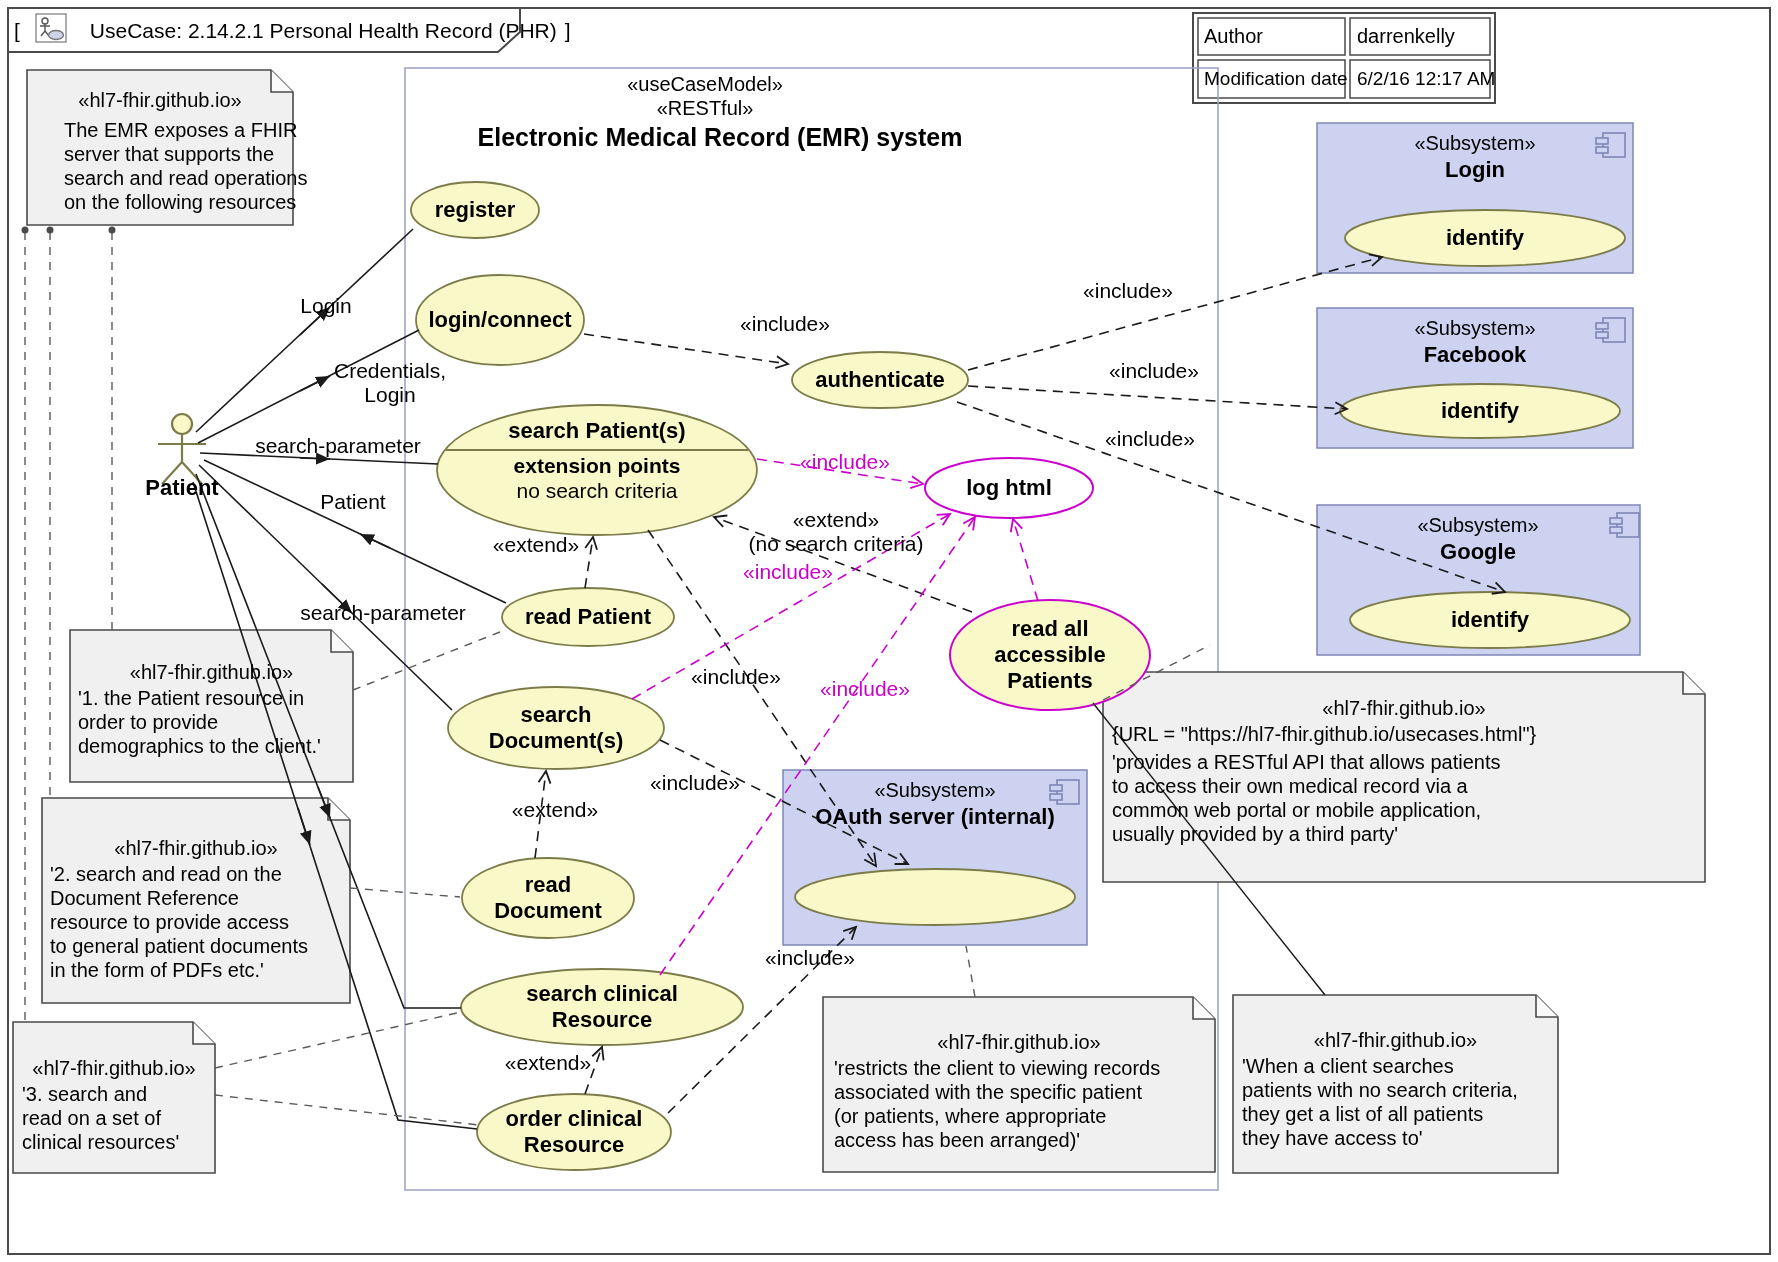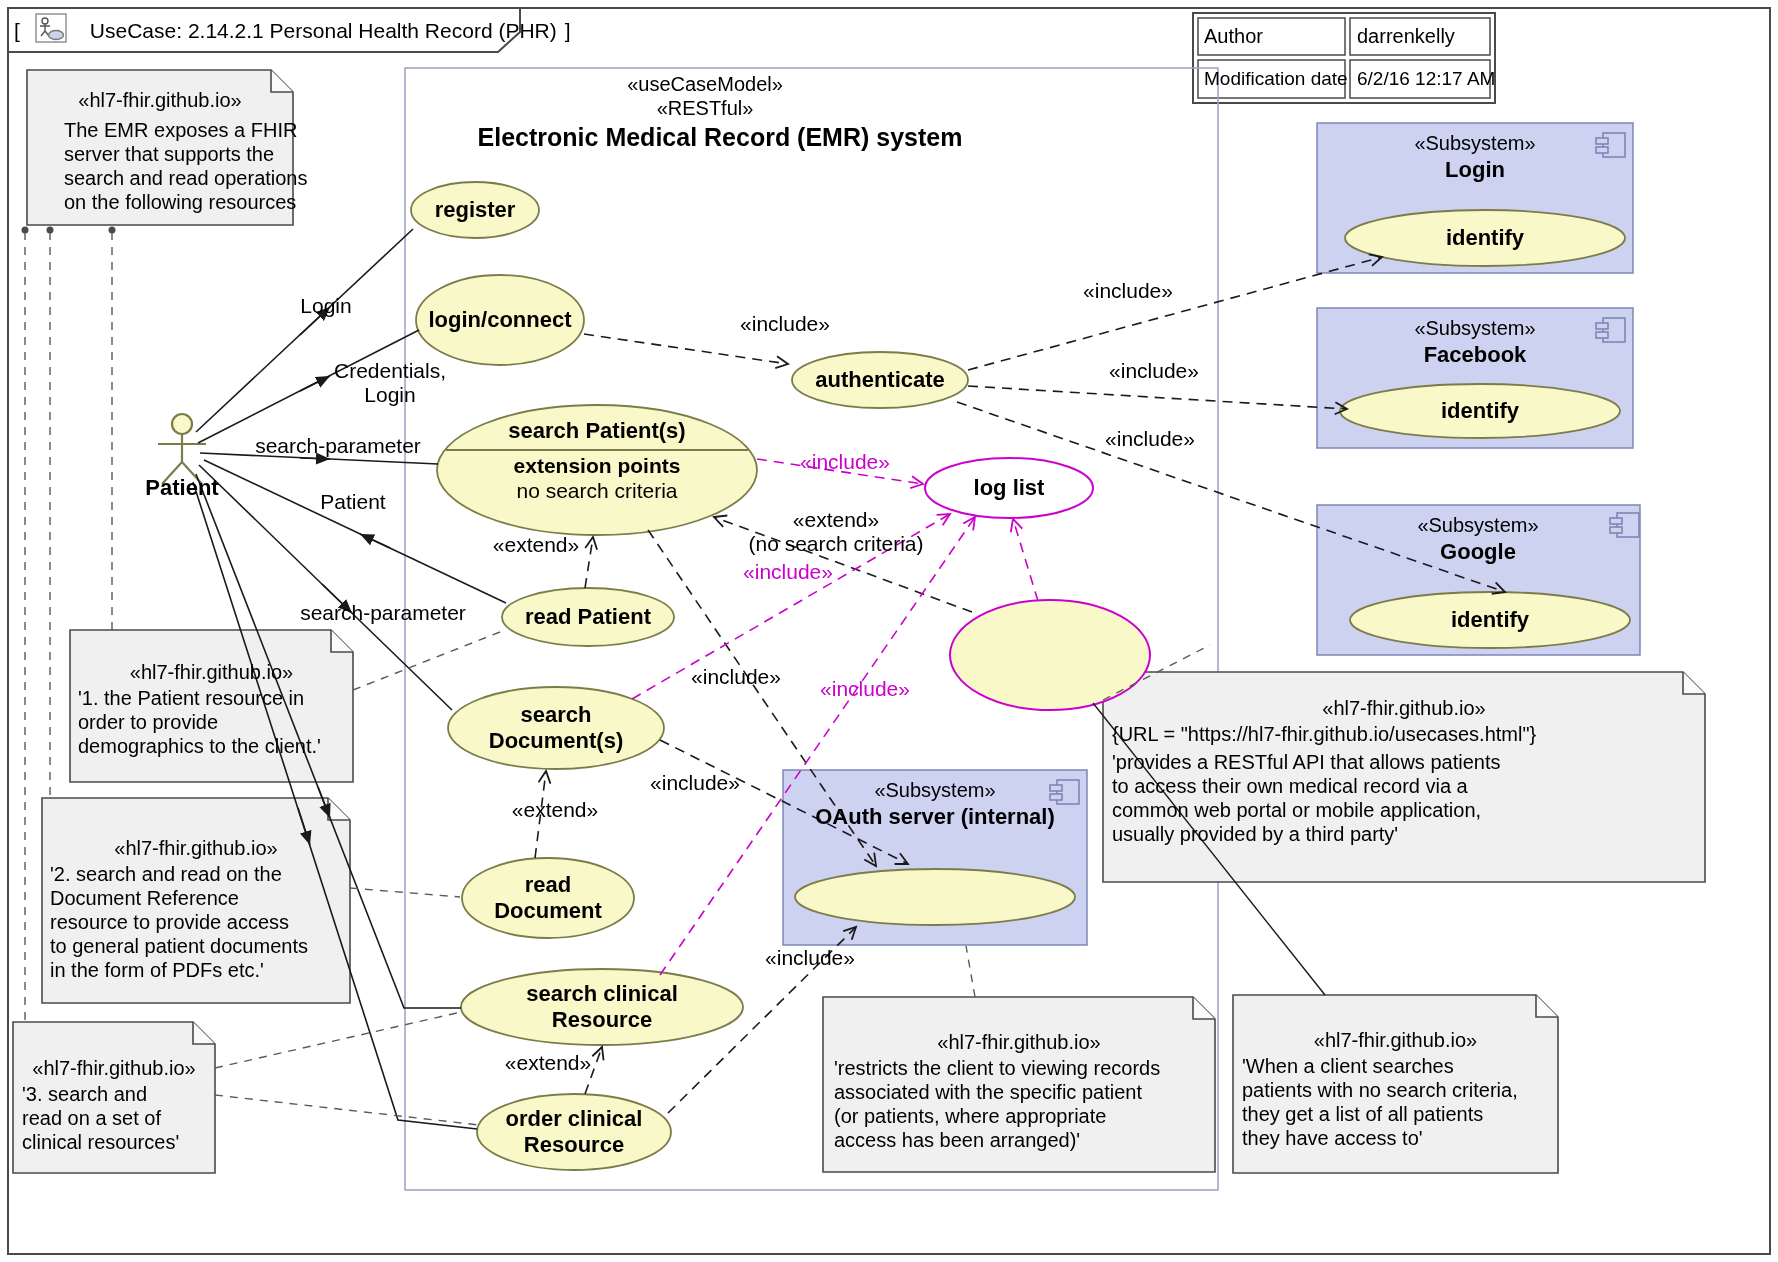--- a/index.html
+++ b/index.html
@@ -208,21 +208,24 @@
 <div class="lbl s22 b cen" style="left:502px;top:588px;width:172px;height:58px;">read Patient</div>
 <div class="lbl s22 b cen" style="left:448px;top:687px;width:216px;height:82px;">search
 Document(s)</div>
 <div class="lbl s22 b cen" style="left:462px;top:858px;width:172px;height:80px;">read
 Document</div>
 <div class="lbl s22 b cen" style="left:461px;top:969px;width:282px;height:76px;">search clinical
 Resource</div>
 <div class="lbl s22 b cen" style="left:477px;top:1094px;width:194px;height:76px;">order clinical
 Resource</div>
 <div class="lbl s22 b cen" style="left:792px;top:352px;width:176px;height:56px;">authenticate</div>
-<div class="lbl s22 b cen" style="left:925px;top:458px;width:168px;height:60px;">log list</div>
+<div class="lbl s22 b cen" style="left:925px;top:458px;width:168px;height:60px;">log html</div>
+<div class="lbl s22 b cen" style="left:950px;top:600px;width:200px;height:110px;">read all
+accessible
+Patients</div>
 <div class="lbl s22 b cen" style="left:1345px;top:210px;width:280px;height:56px;">identify</div>
 <div class="lbl s22 b cen" style="left:1340px;top:384px;width:280px;height:54px;">identify</div>
 <div class="lbl s22 b cen" style="left:1350px;top:592px;width:280px;height:56px;">identify</div>
 
 <div class="lbl s20 cen" style="left:1325px;top:131px;width:300px;">«Subsystem»</div>
 <div class="lbl s22 b cen" style="left:1325px;top:157px;width:300px;">Login</div>
 <div class="lbl s20 cen" style="left:1325px;top:316px;width:300px;">«Subsystem»</div>
 <div class="lbl s22 b cen" style="left:1325px;top:342px;width:300px;">Facebook</div>
 <div class="lbl s20 cen" style="left:1328px;top:513px;width:300px;">«Subsystem»</div>
 <div class="lbl s22 b cen" style="left:1328px;top:539px;width:300px;">Google</div>

